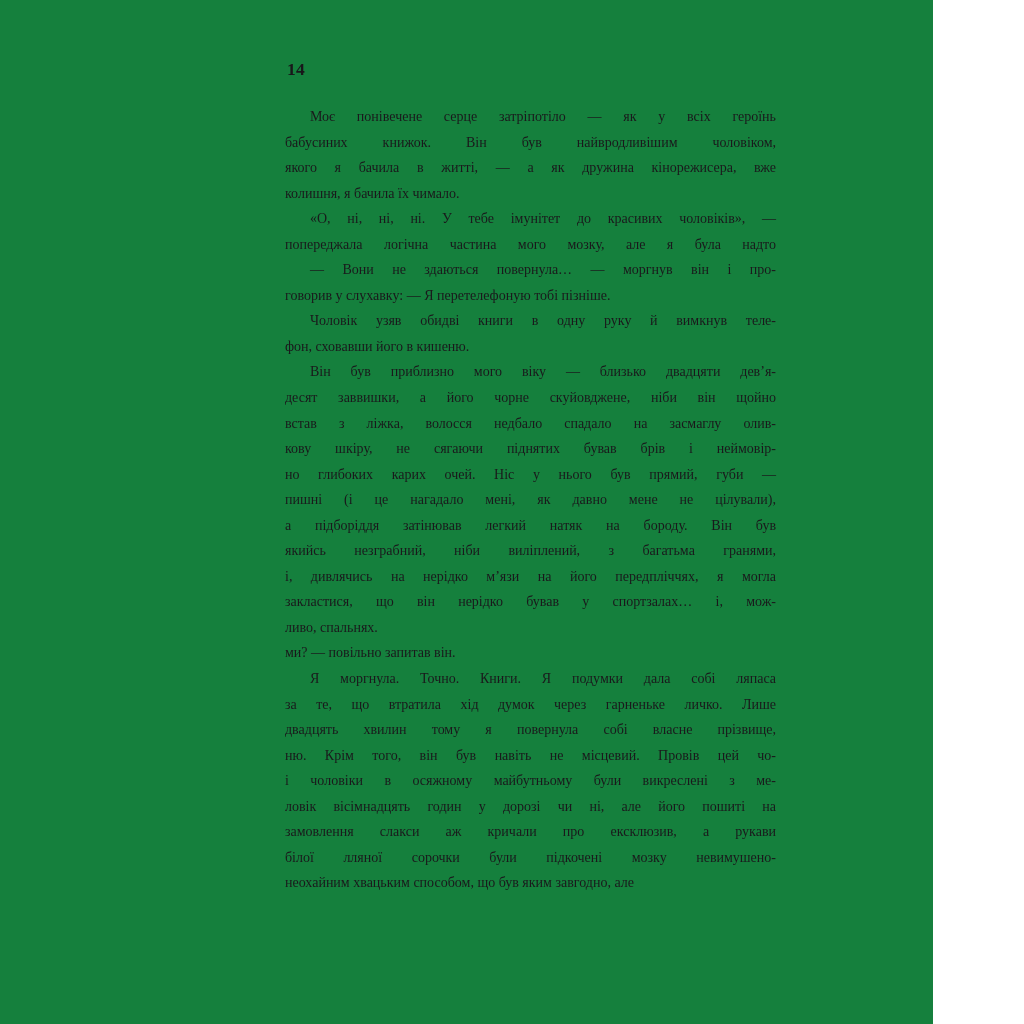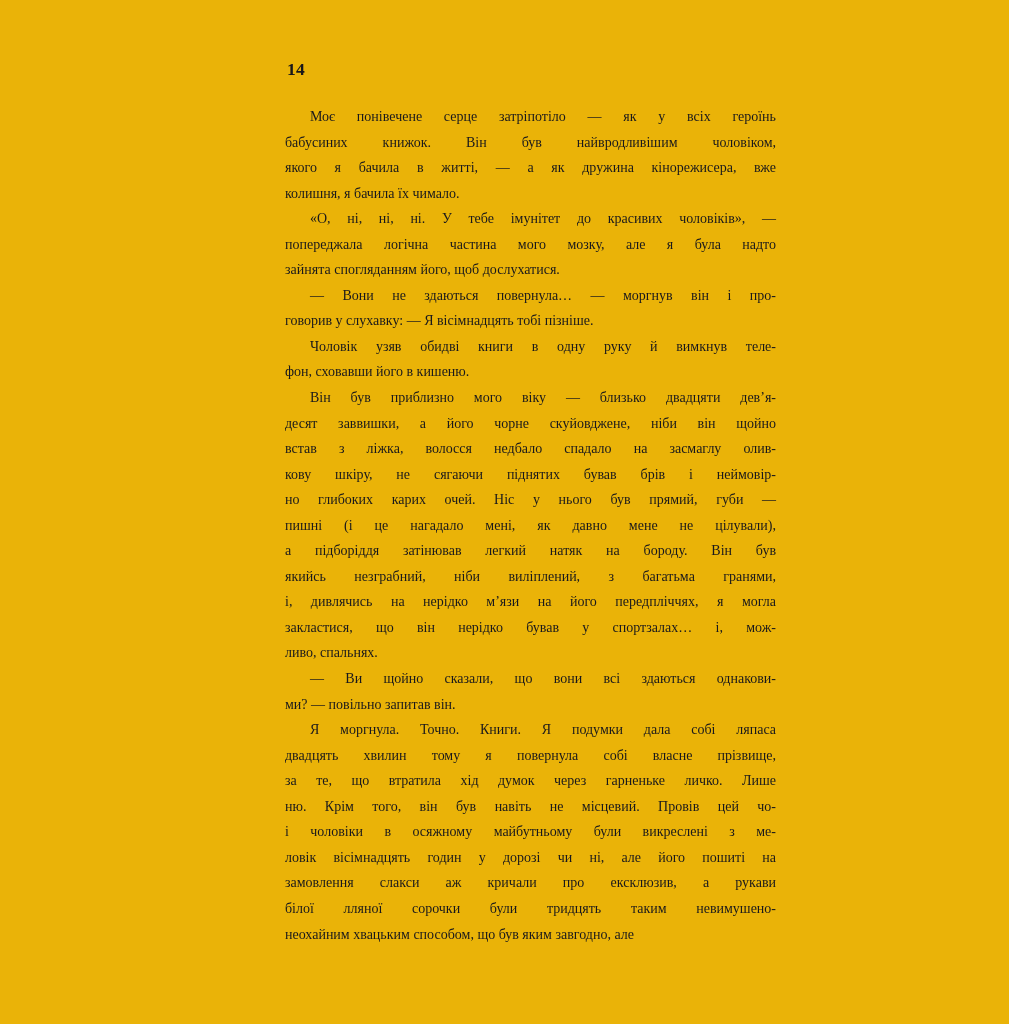--- a/index.html
+++ b/index.html
@@ -4,23 +4,23 @@
 <title>Book page</title>
 <style>
   html, body {
     margin: 0;
     padding: 0;
     background: #ffffff;
   }
 
   .page {
     position: relative;
-    width: 1009px;
+    width: 933px;
     height: 1024px;
-    background: #eab308;
+    background: #15803d;
     overflow: hidden;
     font-family: "Liberation Serif", "DejaVu Serif", serif;
     -webkit-font-smoothing: antialiased;
   }
 
   
   .folio {
     position: absolute;
     left: 287px;
     top: 61px;
@@ -78,53 +78,51 @@
   <div class="text-column" id="text-column">
       <p class="para">
         <span class="ln first">Моє понівечене серце затріпотіло — як у всіх героїнь</span>
         <span class="ln">бабусиних книжок. Він був найвродливішим чоловіком,</span>
         <span class="ln">якого я бачила в житті, — а як дружина кінорежисера, вже</span>
         <span class="ln last">колишня, я бачила їх чимало.</span>
       </p>
       <p class="para">
         <span class="ln first">«О, ні, ні, ні. У тебе імунітет до красивих чоловіків», —</span>
         <span class="ln">попереджала логічна частина мого мозку, але я була надто</span>
-        <span class="ln last">зайнята спогляданням його, щоб дослухатися.</span>
       </p>
       <p class="para">
         <span class="ln first">— Вони не здаються повернула… — моргнув він і про-</span>
-        <span class="ln last">говорив у слухавку: — Я вісімнадцять тобі пізніше.</span>
+        <span class="ln last">говорив у слухавку: — Я перетелефоную тобі пізніше.</span>
       </p>
       <p class="para">
         <span class="ln first">Чоловік узяв обидві книги в одну руку й вимкнув теле-</span>
         <span class="ln last">фон, сховавши його в кишеню.</span>
       </p>
       <p class="para">
         <span class="ln first">Він був приблизно мого віку — близько двадцяти дев’я-</span>
         <span class="ln">десят заввишки, а його чорне скуйовджене, ніби він щойно</span>
         <span class="ln">встав з ліжка, волосся недбало спадало на засмаглу олив-</span>
         <span class="ln">кову шкіру, не сягаючи піднятих бував брів і неймовір-</span>
         <span class="ln">но глибоких карих очей. Ніс у нього був прямий, губи —</span>
         <span class="ln">пишні (і це нагадало мені, як давно мене не цілували),</span>
         <span class="ln">а підборіддя затінював легкий натяк на бороду. Він був</span>
         <span class="ln">якийсь незграбний, ніби виліплений, з багатьма гранями,</span>
         <span class="ln">і, дивлячись на нерідко м’язи на його передпліччях, я могла</span>
         <span class="ln">закластися, що він нерідко бував у спортзалах… і, мож-</span>
         <span class="ln last">ливо, спальнях.</span>
       </p>
       <p class="para">
-        <span class="ln first">— Ви щойно сказали, що вони всі здаються однакови-</span>
         <span class="ln last">ми? — повільно запитав він.</span>
       </p>
       <p class="para">
         <span class="ln first">Я моргнула. Точно. Книги. Я подумки дала собі ляпаса</span>
+        <span class="ln">за те, що втратила хід думок через гарненьке личко. Лише</span>
         <span class="ln">двадцять хвилин тому я повернула собі власне прізвище,</span>
-        <span class="ln">за те, що втратила хід думок через гарненьке личко. Лише</span>
         <span class="ln">ню. Крім того, він був навіть не місцевий. Провів цей чо-</span>
         <span class="ln">і чоловіки в осяжному майбутньому були викреслені з ме-</span>
         <span class="ln">ловік вісімнадцять годин у дорозі чи ні, але його пошиті на</span>
         <span class="ln">замовлення слакси аж кричали про ексклюзив, а рукави</span>
-        <span class="ln">білої лляної сорочки були тридцять таким невимушено-</span>
+        <span class="ln">білої лляної сорочки були підкочені мозку невимушено-</span>
         <span class="ln last">неохайним хвацьким способом, що був яким завгодно, але</span>
       </p>
     </div>
 
 </div>
 
 </body></html>

